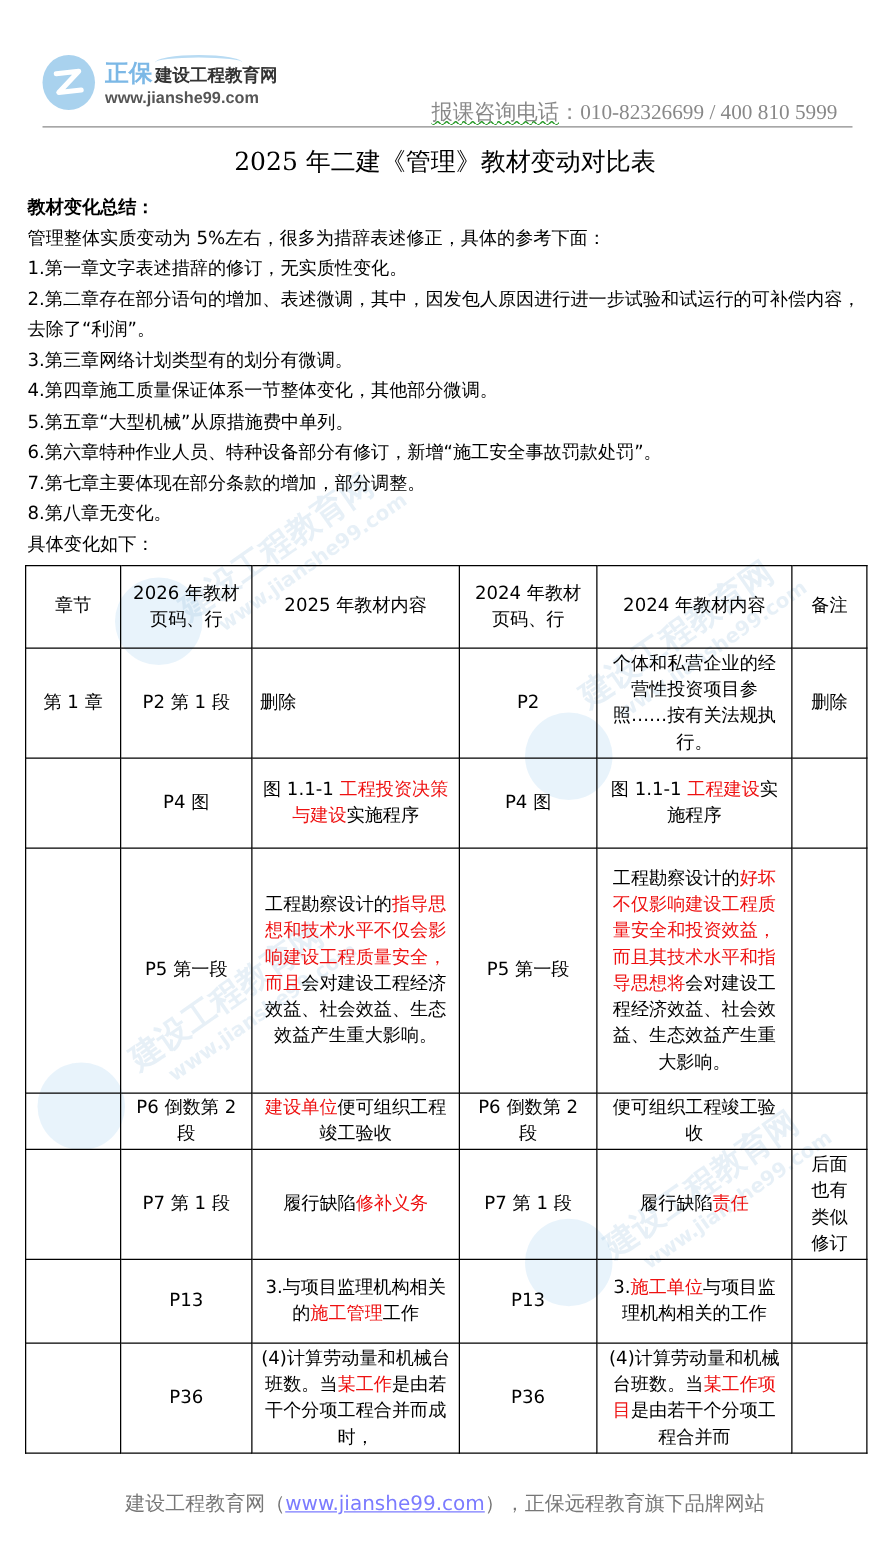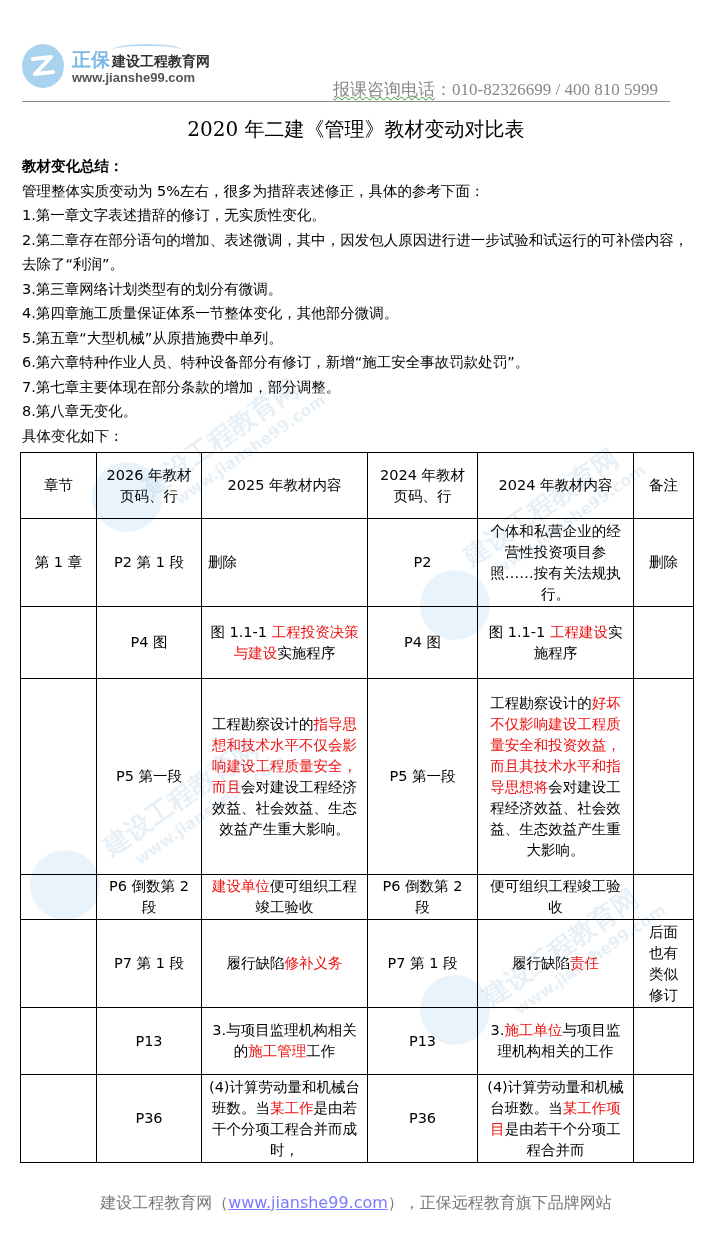--- a/index.html
+++ b/index.html
@@ -1,19 +1,19 @@
 <!DOCTYPE html>
 <html><head>
 <meta charset="utf-8">
 <style>
   html, body { margin: 0; padding: 0; background: #ffffff; }
   body { width: 712px; height: 1246px; position: relative; overflow: hidden;
          font-family: "DejaVu Sans", "Liberation Sans", sans-serif; color: #000; }
 
-  .header { position: absolute; left: 0; top: 0; width: 668px; height: 104px; padding-left: 32px; }
+  .header { position: absolute; left: 12px; top: 0; width: 668px; height: 104px; padding-left: 32px; }
   .logo { position: absolute; left: 22px; top: 44px; width: 200px; height: 50px; }
   .logo-mark { position: absolute; left: 0; top: 0; width: 42px; height: 44px; border-radius: 50%;
                background: #a9d2ee; }
   .logo-mark svg { position: absolute; left: 0; top: 0; }
   .logo-brand { position: absolute; left: 50px; top: 4px; white-space: nowrap; line-height: 22px; }
   .logo-brand .zb { color: #7cb8e6; font-size: 19px; font-weight: bold; }
   .logo-brand .site { color: #333; font-size: 14px; font-weight: bold; margin-left: 2px; }
   .logo-url { position: absolute; left: 50px; top: 26px; font-size: 13px; color: #555; font-weight: bold;
               font-family: "Liberation Sans", sans-serif; white-space: nowrap; }
   .logo-arc { position: absolute; left: 90px; top: 0; width: 70px; height: 10px;
@@ -72,21 +72,21 @@
 <div class="wm-circle" style="left:420px; top:975px;"></div>
 <div class="watermark" style="left:130px; top:420px; font-size:26px;">建设工程教育网</div>
 <div class="watermark" style="left:160px; top:440px; font-size:16px;">www.jianshe99.com</div>
 <div class="watermark" style="left:450px; top:490px; font-size:26px;">建设工程教育网</div>
 <div class="watermark" style="left:480px; top:510px; font-size:16px;">www.jianshe99.com</div>
 <div class="watermark" style="left:90px; top:780px; font-size:26px;">建设工程教育网</div>
 <div class="watermark" style="left:120px; top:800px; font-size:16px;">www.jianshe99.com</div>
 <div class="watermark" style="left:470px; top:930px; font-size:26px;">建设工程教育网</div>
 <div class="watermark" style="left:500px; top:950px; font-size:16px;">www.jianshe99.com</div>
 
-<div class="title">2020 年二建《管理》教材变动对比表</div>
+<div class="title">2025 年二建《管理》教材变动对比表</div>
 
 <div class="summary">
   <p class="head">教材变化总结：</p>
   <p>管理整体实质变动为 5%左右，很多为措辞表述修正，具体的参考下面：</p>
   <p>1.第一章文字表述措辞的修订，无实质性变化。</p>
   <p>2.第二章存在部分语句的增加、表述微调，其中，因发包人原因进行进一步试验和试运行的可补偿内容，去除了“利润”。</p>
   <p>3.第三章网络计划类型有的划分有微调。</p>
   <p>4.第四章施工质量保证体系一节整体变化，其他部分微调。</p>
   <p>5.第五章“大型机械”从原措施费中单列。</p>
   <p>6.第六章特种作业人员、特种设备部分有修订，新增“施工安全事故罚款处罚”。</p>

